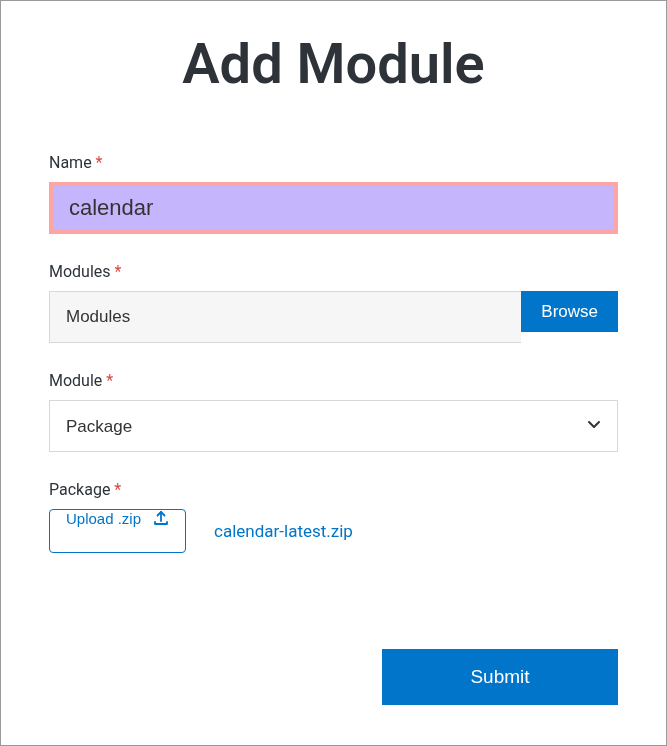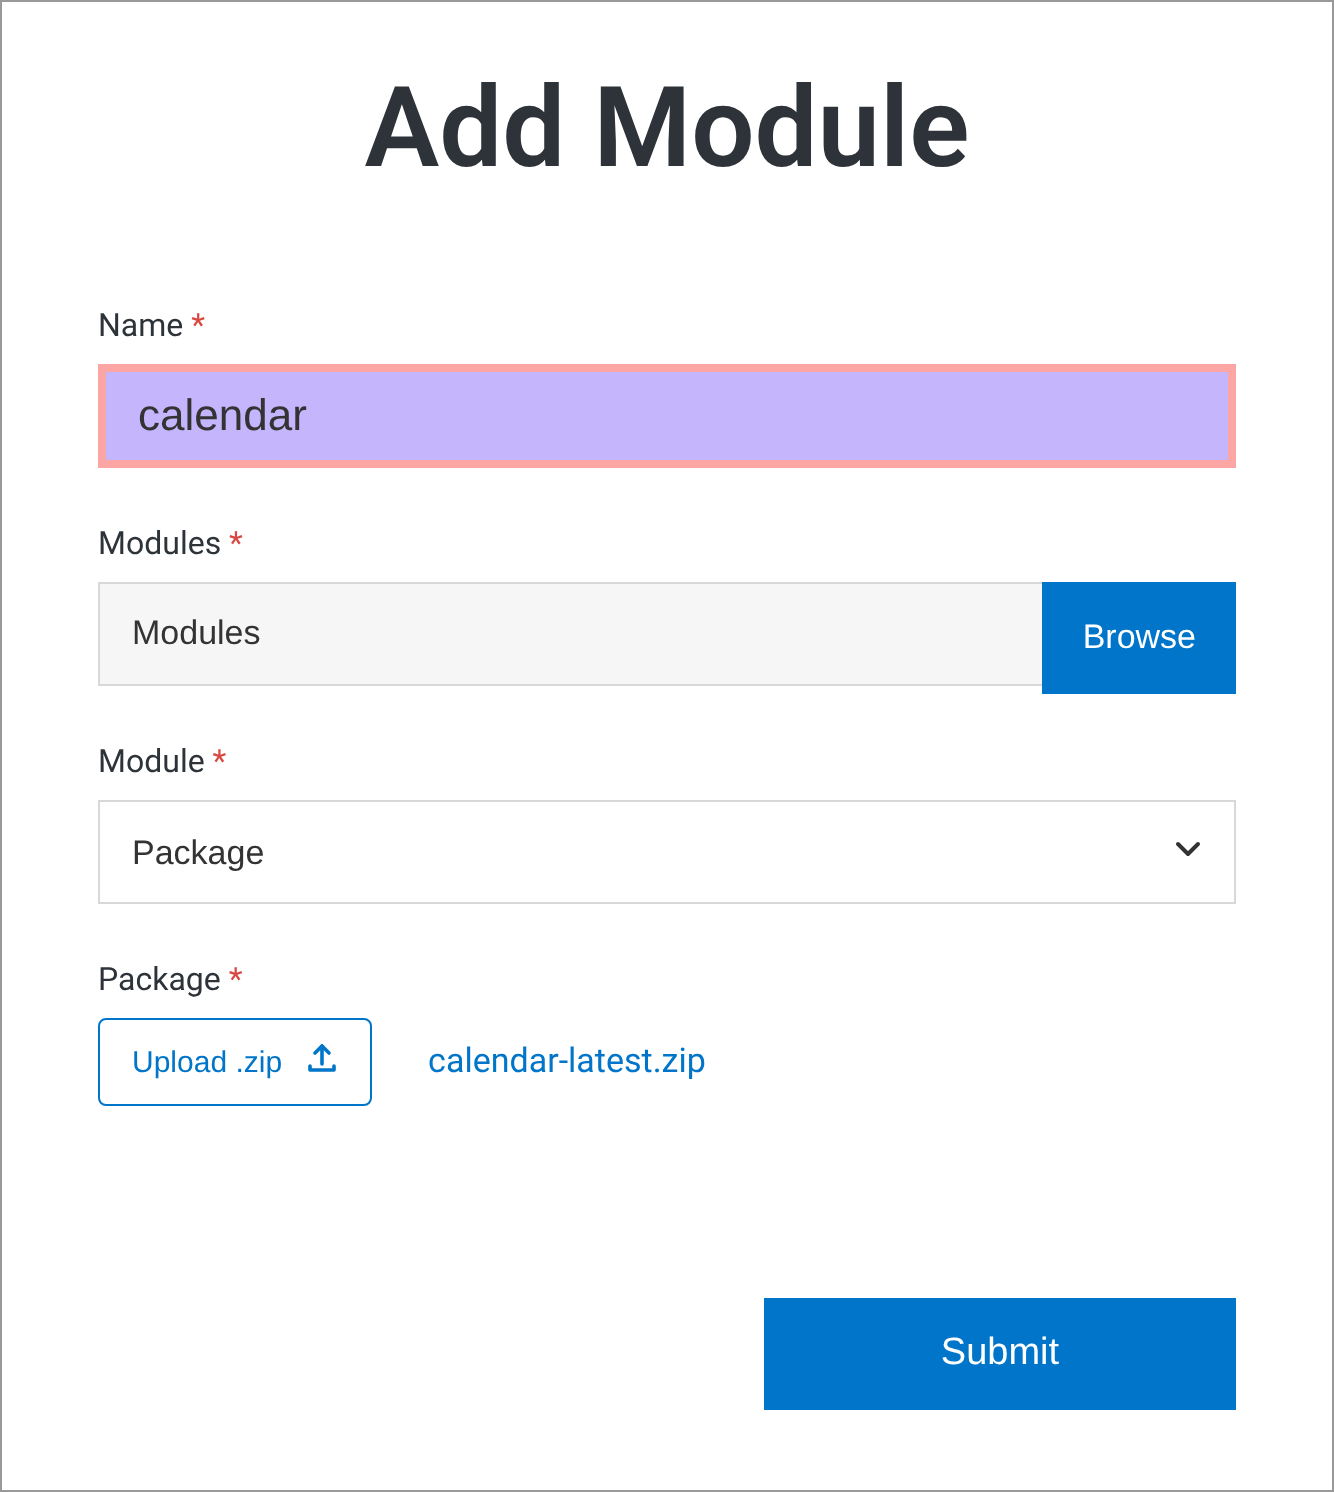--- a/index.html
+++ b/index.html
@@ -64,21 +64,21 @@
       height: 52px;
       border: 1px solid #d8d8d8;
       border-right: none;
       background: #f6f6f6;
       font-size: 17px;
       padding: 16px 16px;
       color: #333;
       outline: none;
     }
     .browse-btn {
-      height: 56px;
+      height: 41px;
       padding: 0 20px;
       background: #0075c9;
       border: none;
       color: #fff;
       font-size: 17px;
       cursor: pointer;
     }
     .select-wrapper {
       position: relative;
       height: 52px;
@@ -103,21 +103,21 @@
       transform: translateY(-50%);
       pointer-events: none;
     }
     .package-row {
       display: flex;
       align-items: center;
       gap: 28px;
     }
     .upload-btn {
       display: inline-flex;
-      align-items: center;
+      align-items: flex-start;
       gap: 12px;
       height: 44px;
       padding: 0 16px;
       background: #fff;
       border: 1px solid #0075c9;
       color: #0075c9;
       font-size: 15px;
       border-radius: 4px;
       cursor: pointer;
     }

